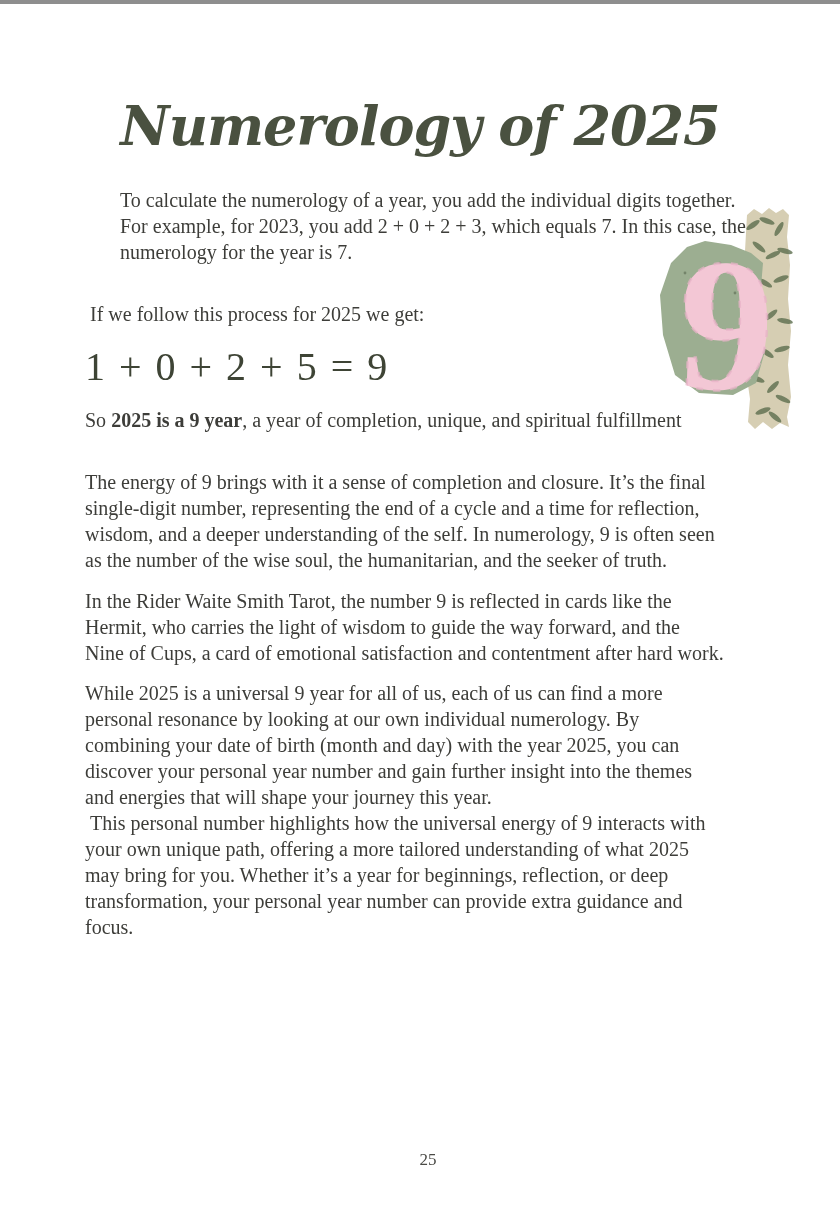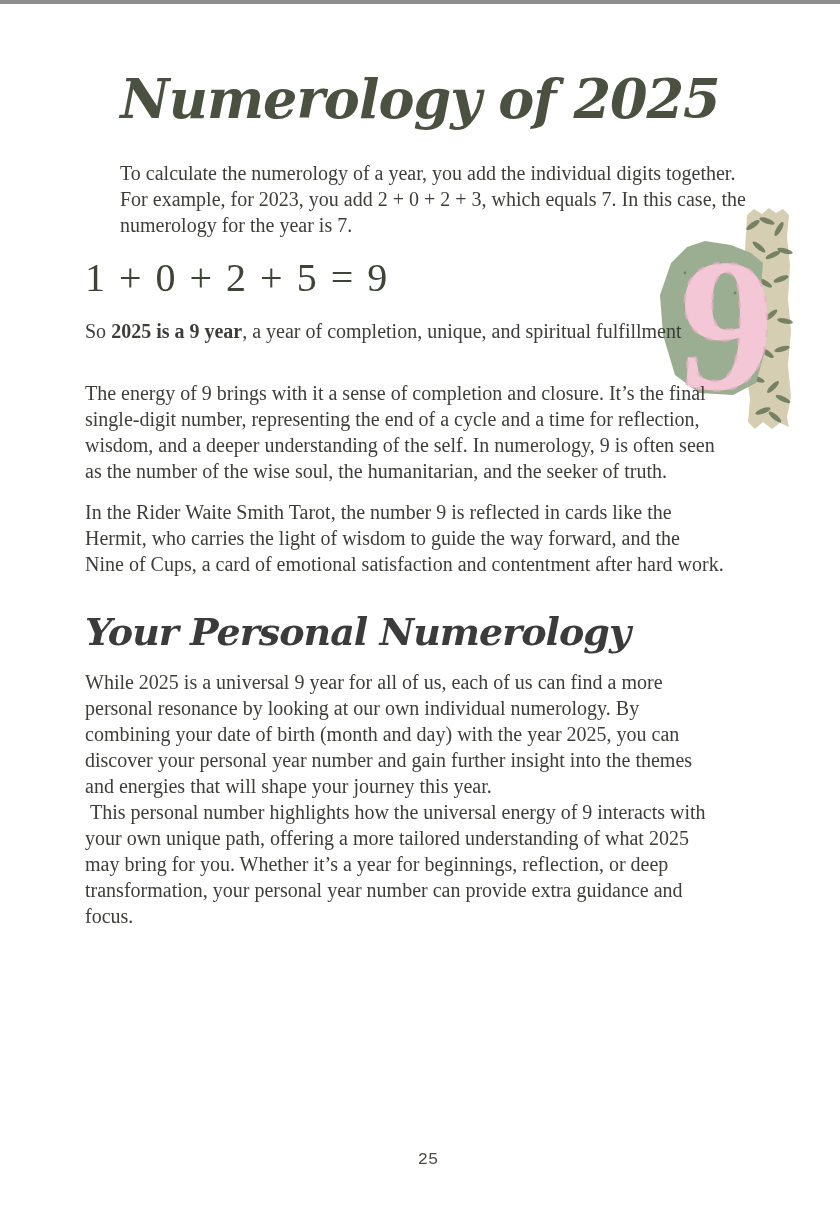--- a/index.html
+++ b/index.html
@@ -10,21 +10,21 @@
     background: var(--page-bg, #ffffff);
     overflow: hidden;
     font-family: "Liberation Serif", serif;
     color: var(--body-text, #3d3d39);
   }
   .topbar {
     position: absolute; top: 0; left: 0; right: 0; height: 4px;
     background: var(--top-bar, #8e8e8e);
   }
   .doc-title {
-    margin: 0; padding-top: 68px;
+    margin: 0; padding-top: 95px;
     text-align: center;
     font-family: "DejaVu Serif", serif;
     font-style: italic;
     font-weight: 800;
     font-size: 54px;
     line-height: 62px;
     letter-spacing: -1px;
     color: var(--accent-green, #4a5140);
   }
   .content {
@@ -64,21 +64,20 @@
     color: var(--heading-gray, #3b3b3b);
   }
   .p-while      { margin-top: 14px; }
   .p-highlights { }
   .page-number {
     position: absolute;
     top: 1150px; left: 16px; right: 0;
     text-align: center;
     font-size: 17px;
     color: #4a4a46;
-    font-family: Liberation Mono, monospace;
   }
   .decor {
     position: absolute;
     left: 655px; top: 203px;
     width: 145px; height: 232px;
   }
   .tape   { fill: var(--tape-beige, #d6ceb3); }
   .leaf   { fill: var(--leaf-green, #5d6f4f); opacity: 0.8; }
   .sage   { fill: var(--sage, #9cae91); }
   .speck  { fill: #44513c; opacity: 0.45; }
@@ -141,31 +140,31 @@
       <circle class="speck" cx="65" cy="60" r="1.2"></circle>
     </g>
     <text class="digit-nine" x="24" y="186" transform="rotate(2 70 120)">9</text>
     <text class="digit-nine-hatch" x="24" y="186" transform="rotate(2 70 120)">9</text>
   </svg>
 
   <div class="content">
     <p class="para p-calc">To calculate the numerology of a year, you add the individual digits together.
 For example, for 2023, you add 2 + 0 + 2 + 3, which equals 7. In this case, the
 numerology for the year is 7.</p>
+    <p class="para p-follow"> If we follow this process for 2025 we get:</p>
     <div class="equation">1 + 0 + 2 + 5 = 9</div>
     <p class="so-line"><span>So </span><span class="so-bold">2025 is a 9 year</span><span>, a year of completion, unique, and spiritual fulfillment</span></p>
     <p class="para p-energy">The energy of 9 brings with it a sense of completion and closure. It’s the final
 single-digit number, representing the end of a cycle and a time for reflection,
 wisdom, and a deeper understanding of the self. In numerology, 9 is often seen
 as the number of the wise soul, the humanitarian, and the seeker of truth.</p>
     <p class="para p-tarot">In the Rider Waite Smith Tarot, the number 9 is reflected in cards like the
 Hermit, who carries the light of wisdom to guide the way forward, and the
 Nine of Cups, a card of emotional satisfaction and contentment after hard work.</p>
 
-    <h2 class="section-heading">Your Personal Numerology</h2>
     <p class="para p-while">While 2025 is a universal 9 year for all of us, each of us can find a more
 personal resonance by looking at our own individual numerology. By
 combining your date of birth (month and day) with the year 2025, you can
 discover your personal year number and gain further insight into the themes
 and energies that will shape your journey this year.</p>
     <p class="para p-highlights"> This personal number highlights how the universal energy of 9 interacts with
 your own unique path, offering a more tailored understanding of what 2025
 may bring for you. Whether it’s a year for beginnings, reflection, or deep
 transformation, your personal year number can provide extra guidance and
 focus.</p>

